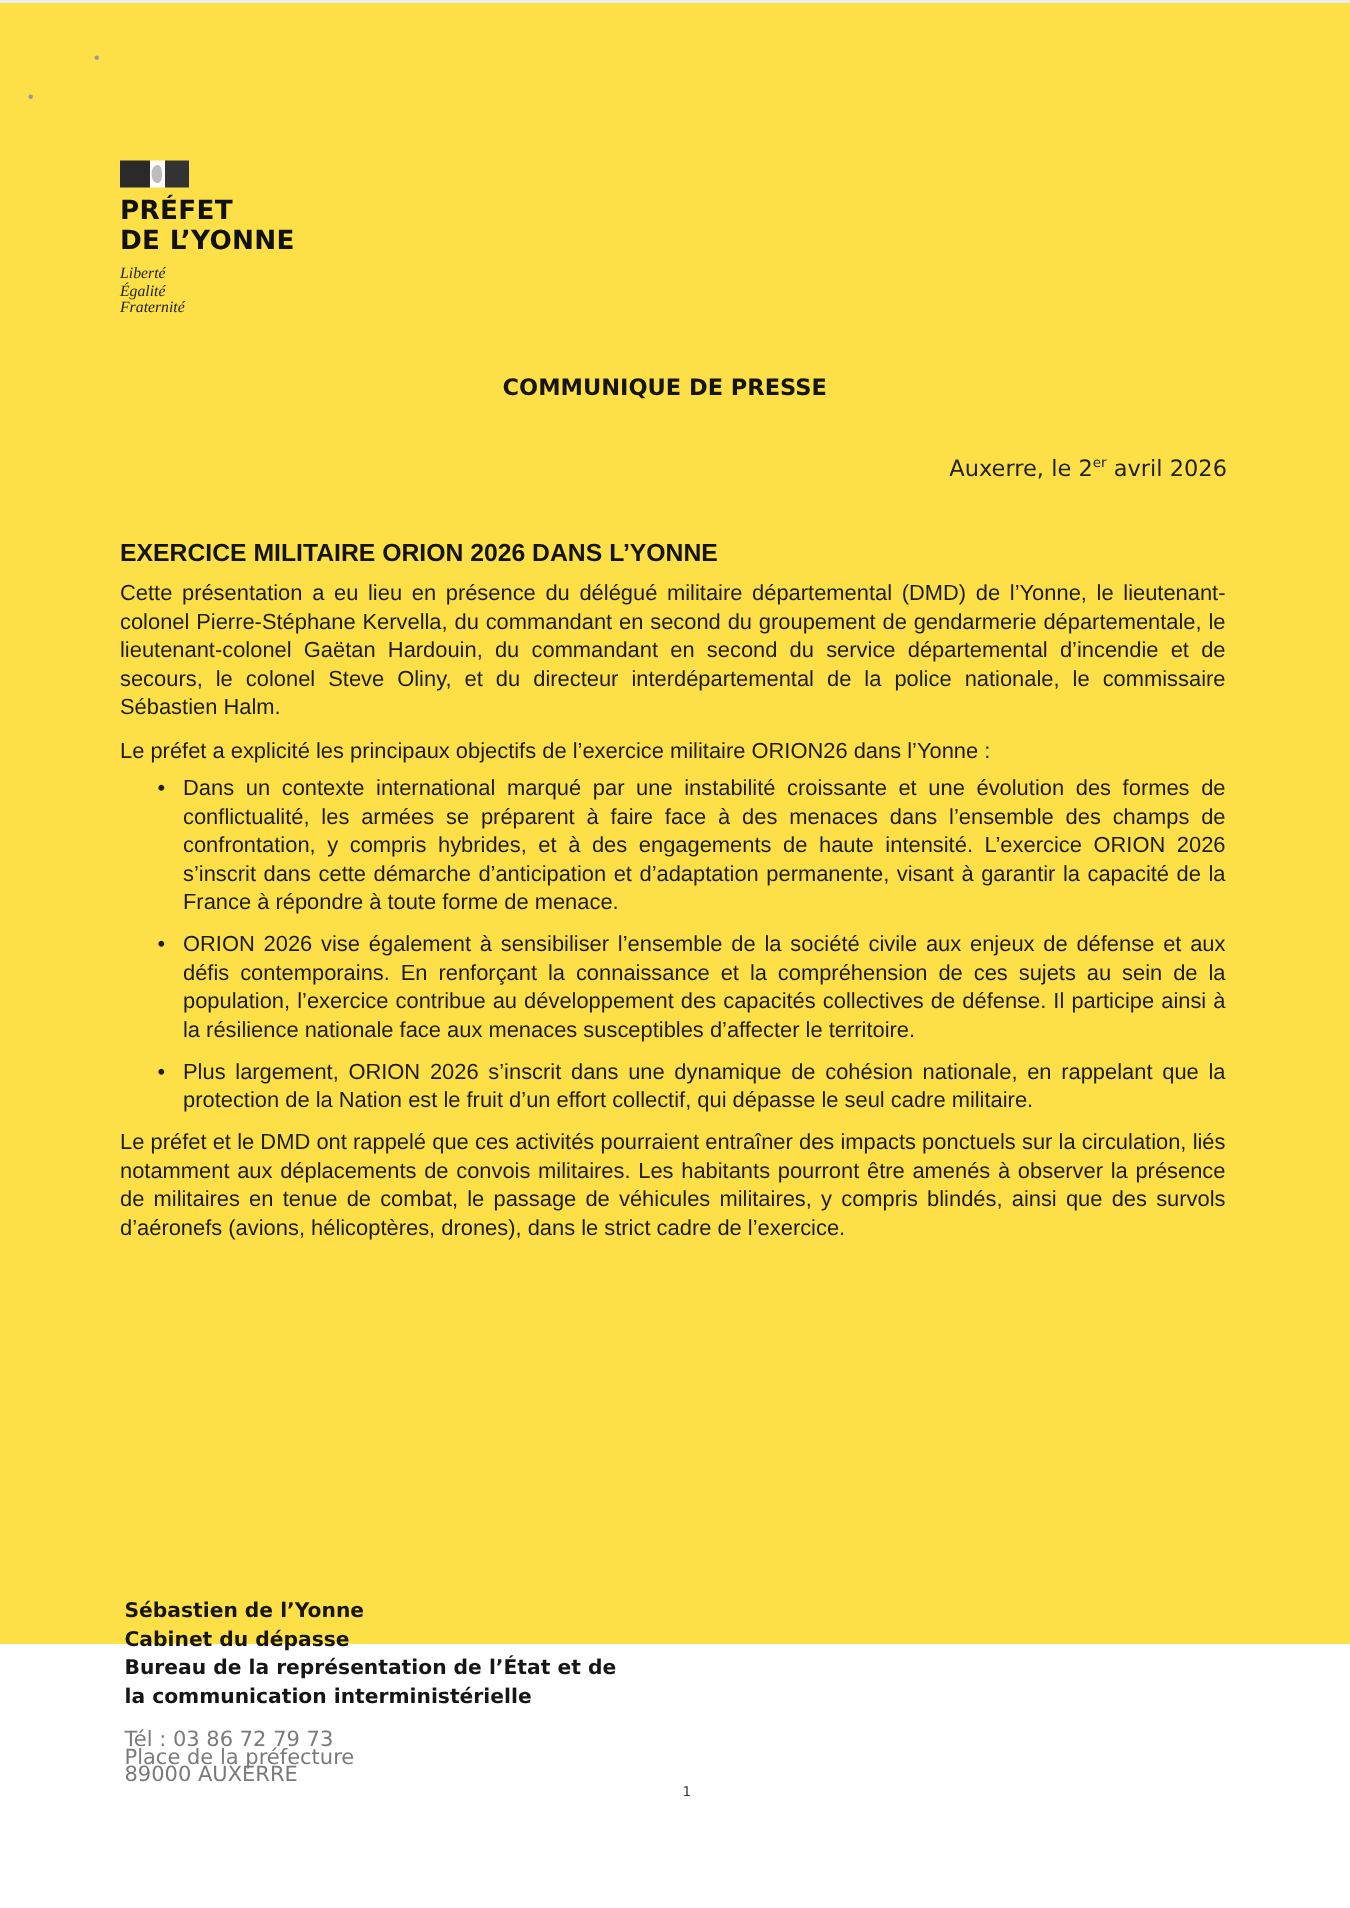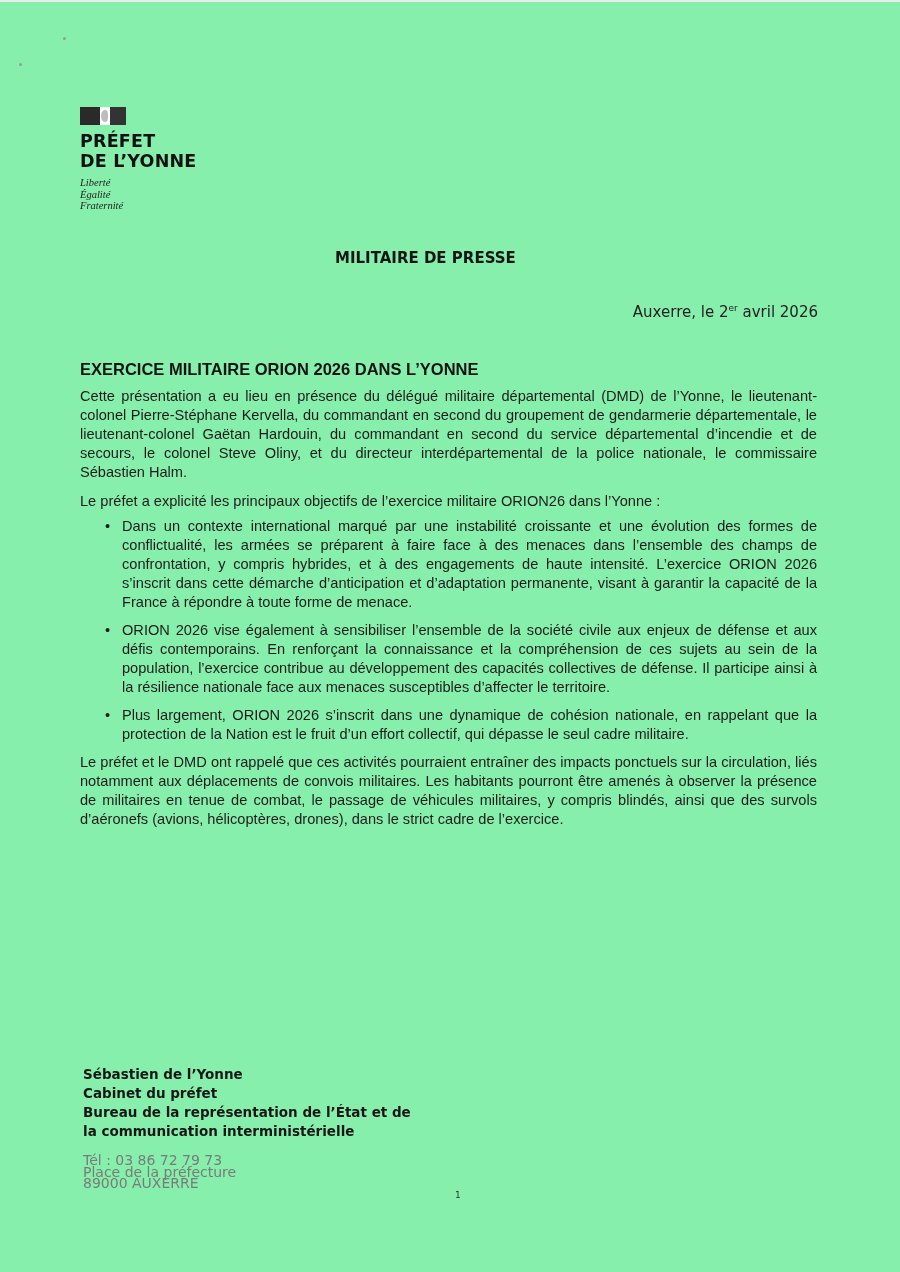--- a/index.html
+++ b/index.html
@@ -1,17 +1,17 @@
 <!DOCTYPE html>
 <html><head>
 <meta charset="utf-8">
 <style>
   html, body { margin: 0; padding: 0; background: #ffffff; }
   body { width: 900px; height: 1272px; position: relative; overflow: hidden; font-family: "Liberation Sans", sans-serif; color: #1a1a1a; }
-  .page { position: absolute; left: 0; top: 0; width: 900px; height: 1272px; background: #86efac; }
+  .page { position: absolute; left: 0; top: 0; width: 900px; height: 1096px; background: #fde047; }
   .topline { position: absolute; left: 0; top: 0; width: 900px; height: 2px; background: #ececec; }
   .speck { position: absolute; width: 3px; height: 3px; background: #9a9a9a; border-radius: 50%; }
 
   .logo { position: absolute; left: 80px; top: 107px; }
   .marianne { display: flex; align-items: center; height: 18px; margin-bottom: 6px; }
   .marianne .blk { width: 20px; height: 18px; background: #2a2a2a; }
   .marianne .mid { width: 10px; height: 18px; background: #fff; position: relative; }
   .marianne .mid:after { content: ""; position: absolute; left: 1px; top: 3px; width: 7px; height: 12px; border-radius: 50% 40% 40% 50%; background: #bdbdbd; }
   .marianne .blk2 { width: 16px; height: 18px; background: #333; }
   .prefet { font-family: "DejaVu Sans", sans-serif; font-weight: bold; font-size: 17.5px; line-height: 20px; letter-spacing: 0.2px; color: #111; }
@@ -48,39 +48,39 @@
     </div>
     <div class="prefet">PRÉFET</div>
     <div class="prefet">DE L’YONNE</div>
     <div class="motto">
       <div>Liberté</div>
       <div>Égalité</div>
       <div>Fraternité</div>
     </div>
   </div>
 
-  <div class="comm-title">MILITAIRE DE PRESSE</div>
+  <div class="comm-title">COMMUNIQUE DE PRESSE</div>
 
   <div class="dateline"><span>Auxerre, le 2</span><sup>er</sup><span> avril 2026</span></div>
 
   <div class="content">
     <div class="headline">EXERCICE MILITAIRE ORION 2026 DANS L’YONNE</div>
     <p>Cette présentation a eu lieu en présence du délégué militaire départemental (DMD) de l’Yonne, le lieutenant-colonel Pierre-Stéphane Kervella, du commandant en second du groupement de gendarmerie départementale, le lieutenant-colonel Gaëtan Hardouin, du commandant en second du service départemental d’incendie et de secours, le colonel Steve Oliny, et du directeur interdépartemental de la police nationale, le commissaire Sébastien Halm.</p>
     <p style="margin-bottom:4px;">Le préfet a explicité les principaux objectifs de l’exercice militaire ORION26 dans l’Yonne :</p>
     <ul>
       <li><span class="bullet">•</span><span>Dans un contexte international marqué par une instabilité croissante et une évolution des formes de conflictualité, les armées se préparent à faire face à des menaces dans l’ensemble des champs de confrontation, y compris hybrides, et à des engagements de haute intensité. L’exercice ORION 2026 s’inscrit dans cette démarche d’anticipation et d’adaptation permanente, visant à garantir la capacité de la France à répondre à toute forme de menace.</span></li>
       <li><span class="bullet">•</span><span>ORION 2026 vise également à sensibiliser l’ensemble de la société civile aux enjeux de défense et aux défis contemporains. En renforçant la connaissance et la compréhension de ces sujets au sein de la population, l’exercice contribue au développement des capacités collectives de défense. Il participe ainsi à la résilience nationale face aux menaces susceptibles d’affecter le territoire.</span></li>
       <li><span class="bullet">•</span><span>Plus largement, ORION 2026 s’inscrit dans une dynamique de cohésion nationale, en rappelant que la protection de la Nation est le fruit d’un effort collectif, qui dépasse le seul cadre militaire.</span></li>
     </ul>
     <p>Le préfet et le DMD ont rappelé que ces activités pourraient entraîner des impacts ponctuels sur la circulation, liés notamment aux déplacements de convois militaires. Les habitants pourront être amenés à observer la présence de militaires en tenue de combat, le passage de véhicules militaires, y compris blindés, ainsi que des survols d’aéronefs (avions, hélicoptères, drones), dans le strict cadre de l’exercice.</p>
   </div>
 
   <div class="signature">
     <div>Sébastien de l’Yonne</div>
-    <div>Cabinet du préfet</div>
+    <div>Cabinet du dépasse</div>
     <div>Bureau de la représentation de l’État et de</div>
     <div>la communication interministérielle</div>
   </div>
 
   <div class="contact">
     <div>Tél : 03 86 72 79 73</div>
     <div>Place de la préfecture</div>
     <div>89000 AUXERRE</div>
   </div>
 

